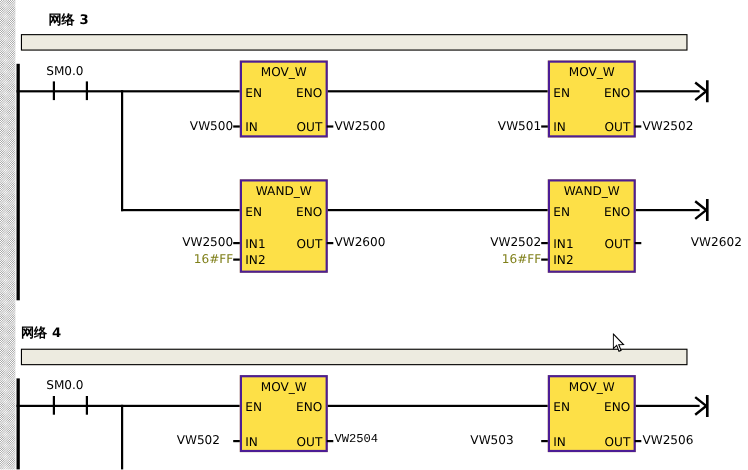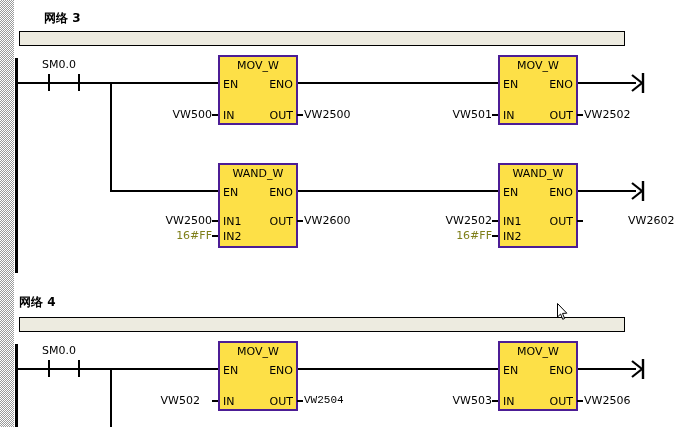--- a/index.html
+++ b/index.html
@@ -267,21 +267,21 @@
 
   <div class="wire-h" style="left:298px; top:368px; width:200px;"></div>
 
   <div class="fb" style="left:498px; top:341px; width:80px; height:70px;">
     <div class="fb-title">MOV_W</div>
     <div class="fb-pin left" style="top:21px;">EN</div>
     <div class="fb-pin right" style="top:21px;">ENO</div>
     <div class="fb-pin left" style="top:52px;">IN</div>
     <div class="fb-pin right" style="top:52px;">OUT</div>
   </div>
-  <div class="operand r" style="left:440px; top:394px; width:52px;">VW503</div>
+  <div class="operand r" style="left:415px; top:394px; width:52px;">VW503</div>
   <div class="stub" style="left:492px; top:400px;"></div>
   <div class="operand" style="left:584px; top:394px;">VW2506</div>
   <div class="stub" style="left:577px; top:400px;"></div>
 
   <div class="wire-h" style="left:578px; top:368px; width:58px;"></div>
   <div class="arrow" style="left:630px; top:358px;">
     <svg width="16" height="22" viewBox="0 0 16 22">
       <polyline points="2,3 12,11 2,19" fill="none" stroke="#000" stroke-width="2.2"></polyline>
       <line x1="13" y1="1" x2="13" y2="21" stroke="#000" stroke-width="2.4"></line>
     </svg>

